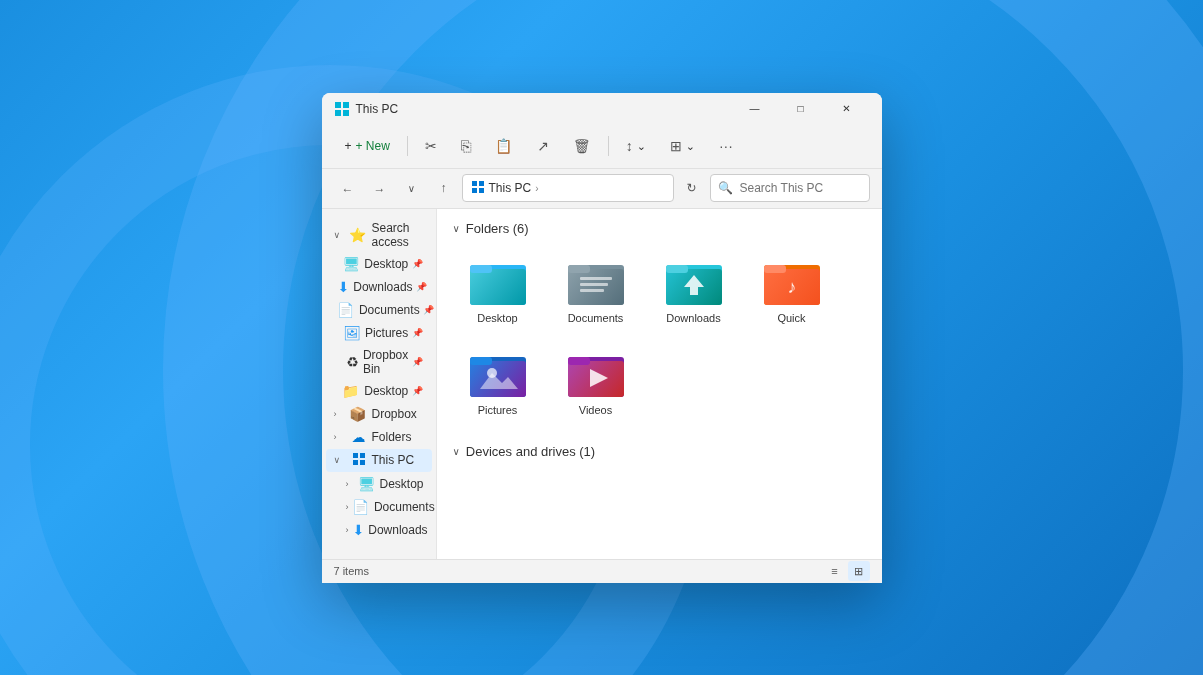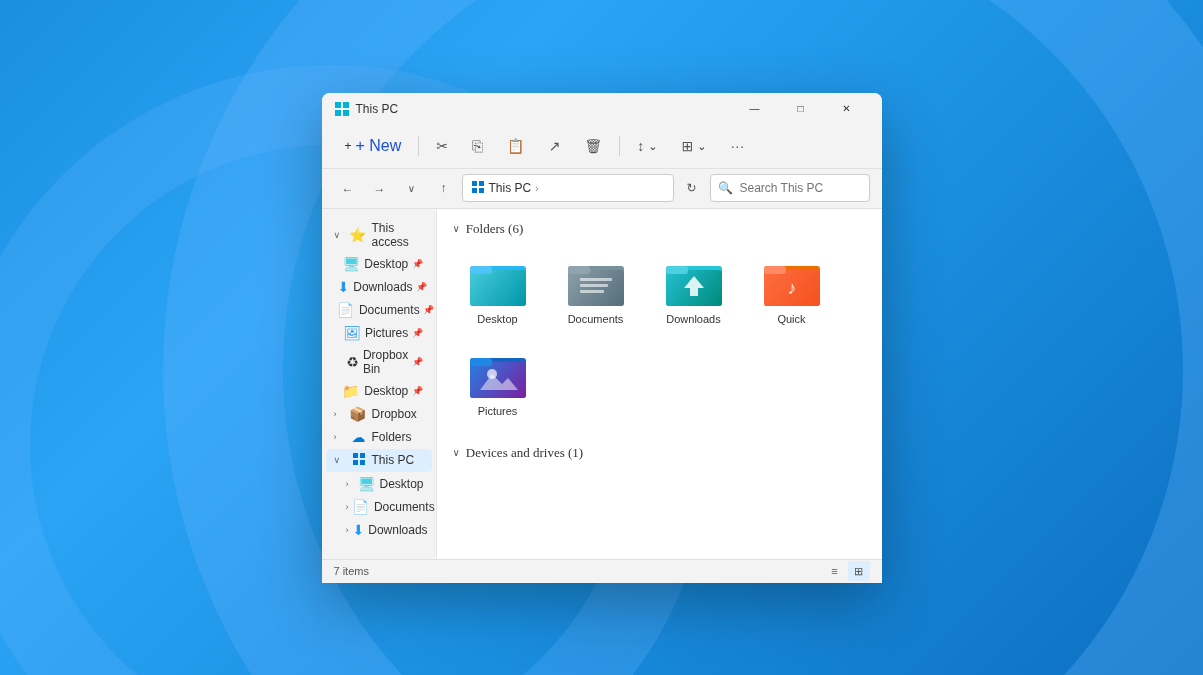--- a/index.html
+++ b/index.html
@@ -251,21 +251,21 @@
       display: flex;
       align-items: center;
       gap: 6px;
       padding: 4px 0;
       font-size: 12px;
       color: #333;
       cursor: pointer;
       margin-bottom: 8px;
     }
     .section-chevron { font-size: 10px; color: #555; }
-    .section-title { font-weight: 400; font-size: 13px; font-family: Liberation Serif, serif; }
+    .section-title { font-weight: 400; font-size: 13px; }
 
     .folders-grid {
       display: grid;
       grid-template-columns: repeat(4, 90px);
       gap: 8px;
       margin-bottom: 16px;
     }
     .folder-item {
       display: flex;
       flex-direction: column;
@@ -339,21 +339,21 @@
     <div class="title-bar-controls">
       <div class="title-bar-btn minimize">—</div>
       <div class="title-bar-btn maximize">□</div>
       <div class="title-bar-btn close">✕</div>
     </div>
   </div>
 
   <div class="toolbar">
     <div class="toolbar-btn new">
       <span>+</span>
-      <span style="font-size:16px;color:#1d4ed8;">+ New</span>
+      <span style="font-size:12px;color:#15803d;">+ New</span>
     </div>
     <div class="toolbar-sep"></div>
     <div class="toolbar-btn">
       <span class="toolbar-icon">✂</span>
     </div>
     <div class="toolbar-btn">
       <span class="toolbar-icon">⎘</span>
     </div>
     <div class="toolbar-btn">
       <span class="toolbar-icon">📋</span>
@@ -402,21 +402,21 @@
     </div>
   </div>
 
   <div class="main-area">
 
     <div class="sidebar">
 
       <div class="sidebar-item">
         <span class="chevron">∨</span>
         <span class="item-icon">⭐</span>
-        <span class="item-label">This access</span>
+        <span class="item-label">Search access</span>
       </div>
       <div class="sidebar-item">
         <span class="chevron"></span>
         <span class="item-icon" style="color:#4dd0e1;">🖥</span>
         <span class="item-label">Desktop</span>
         <span class="pin-icon">📌</span>
       </div>
       <div class="sidebar-item">
         <span class="chevron"></span>
         <span class="item-icon" style="color:#2196F3;">⬇</span>
@@ -579,20 +579,37 @@
                   <linearGradient id="d5" x1="0" y1="0" x2="56" y2="46" gradientUnits="userSpaceOnUse">
                     <stop stop-color="#1E88E5"></stop>
                     <stop offset="1" stop-color="#7B1FA2"></stop>
                   </linearGradient>
                 </defs>
             </svg>
           </div>
           <span class="folder-name">Pictures</span>
         </div>
 
+        <div class="folder-item">
+          <div class="folder-icon">
+            <svg width="56" height="46" viewBox="0 0 56 46">
+              <rect x="0" y="6" width="56" height="40" rx="3" fill="#7B1FA2"></rect>
+              <rect x="0" y="10" width="56" height="36" rx="3" fill="url(#d6)"></rect>
+              <rect x="0" y="6" width="22" height="8" rx="3" fill="#9C27B0"></rect>
+              <polygon points="22,18 22,36 40,27" fill="rgba(255,255,255,0.85)"></polygon>
+              <defs>
+                  <linearGradient id="d6" x1="0" y1="0" x2="56" y2="46" gradientUnits="userSpaceOnUse">
+                    <stop stop-color="#AB47BC"></stop>
+                    <stop offset="1" stop-color="#C62828"></stop>
+                  </linearGradient>
+                </defs>
+            </svg>
+          </div>
+          <span class="folder-name">Videos</span>
+        </div>
       </div>
 
       <div class="section-header">
         <span class="section-chevron">∨</span>
         <span class="section-title">Devices and drives (1)</span>
       </div>
     </div>
   </div>
 
   <div class="status-bar">

